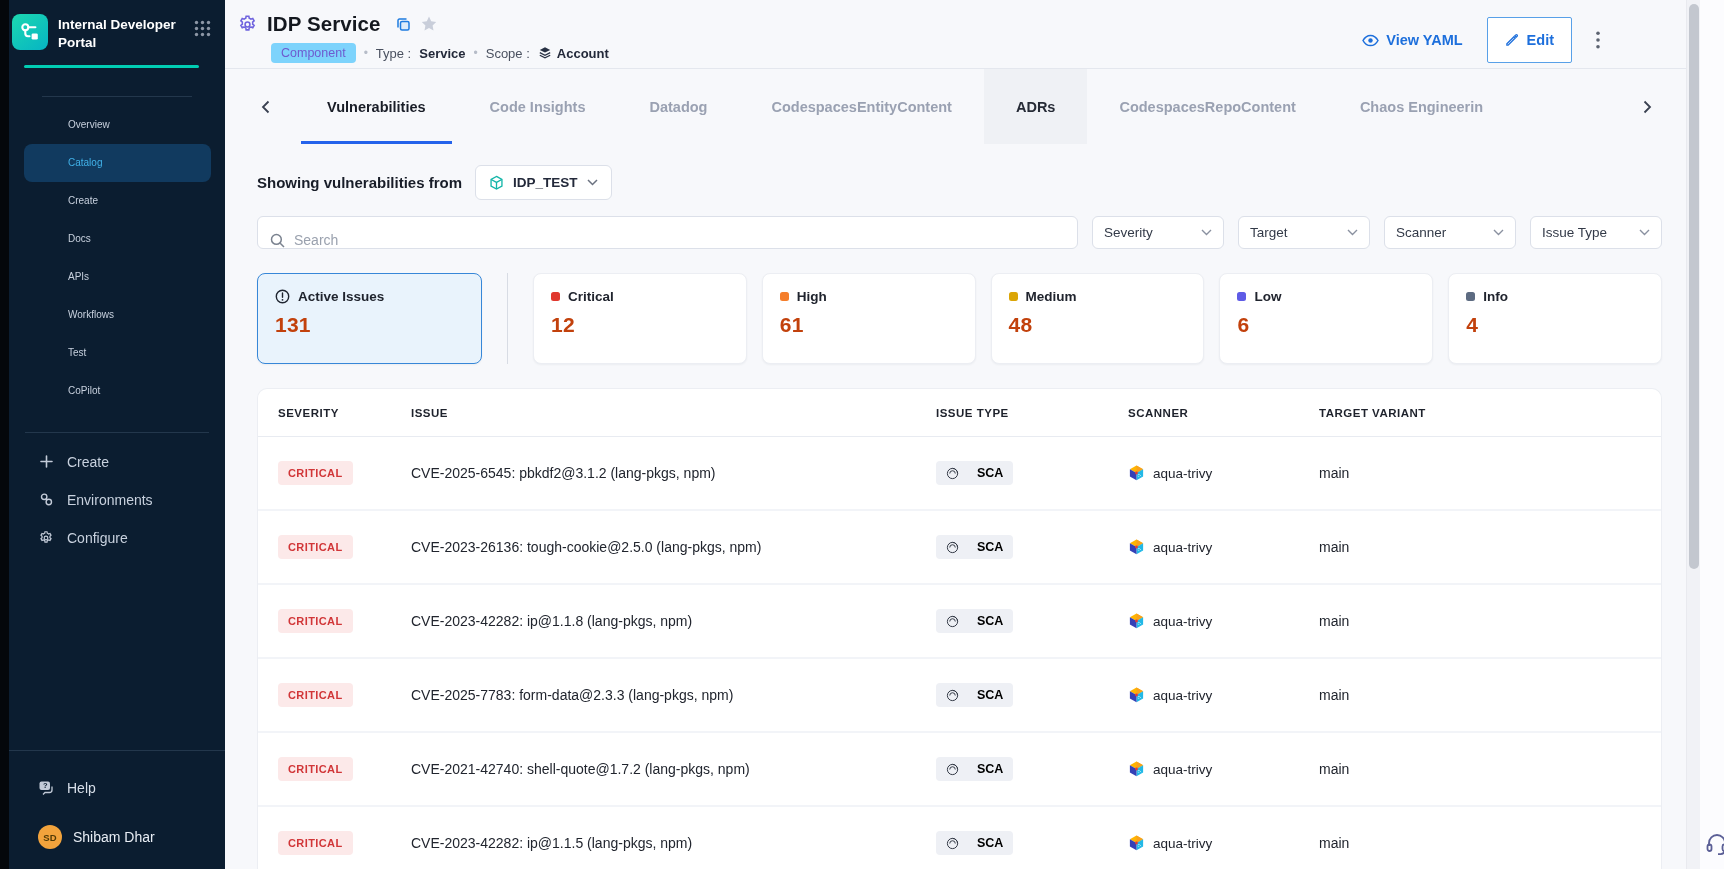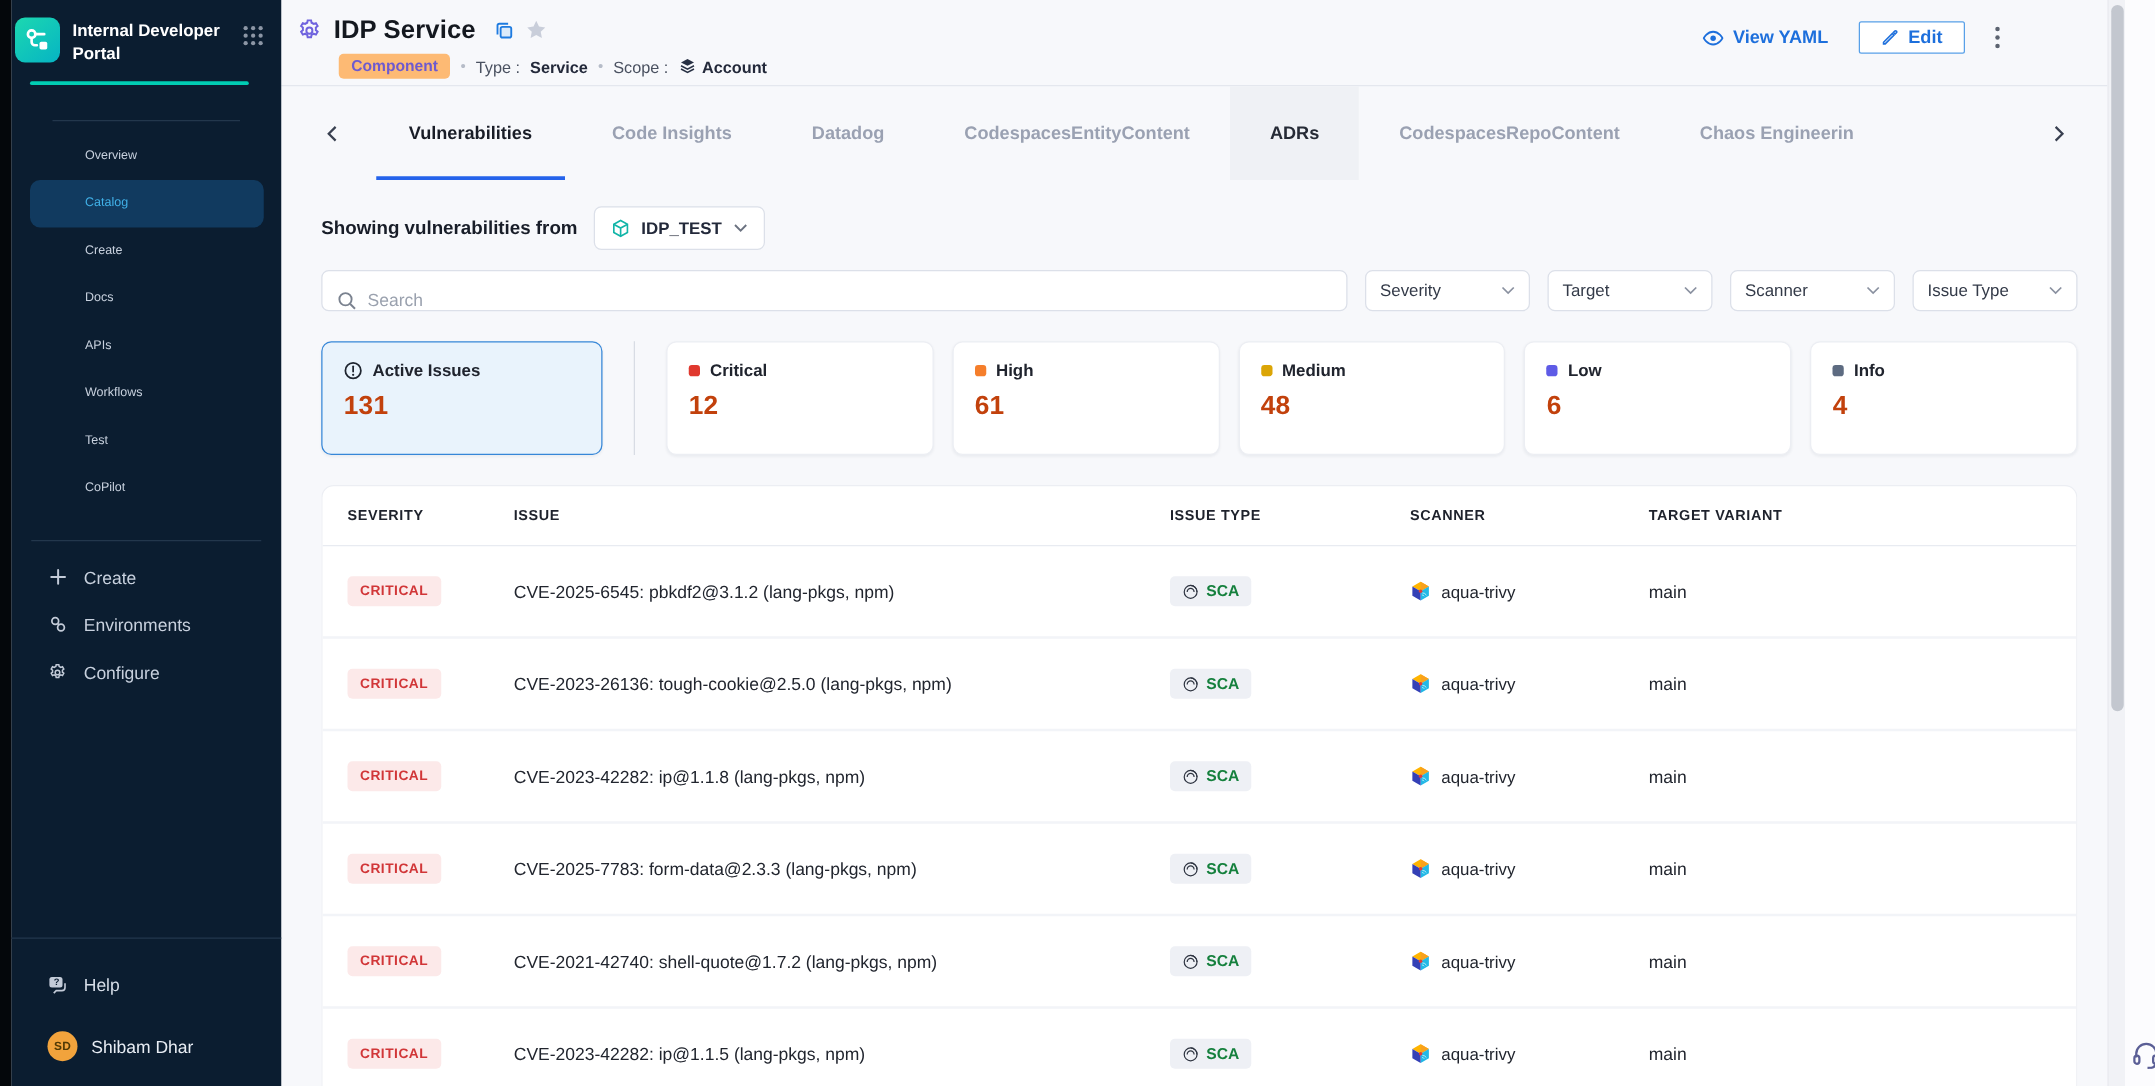--- a/index.html
+++ b/index.html
@@ -31,28 +31,28 @@
   .user-name{color:#E8EDF4;font-size:14px;}
 
   
   .main{position:absolute;left:225px;top:0;width:1461px;height:100%;}
 
   .entity-header{position:relative;height:69px;border-bottom:1px solid #E4E7EE;}
   .header-titlerow{display:flex;align-items:center;gap:9px;padding:12px 0 0 12px;}
   .page-title{font-size:20.5px;font-weight:700;color:#14181F;letter-spacing:.1px;}
   .icon-btn{cursor:pointer;display:flex;align-items:center;}
   .meta-row{display:flex;align-items:center;gap:8px;padding:7px 0 0 46px;font-size:13px;color:#3F4654;}
-  .entity-badge{background:#fdba74;color:#6E5ACF;font-size:12.5px;font-weight:700;padding:3px 10px;border-radius:4px;}
+  .entity-badge{background:#7dd3fc;color:#6E5ACF;font-size:12.5px;font-weight:400;padding:3px 10px;border-radius:4px;}
   .meta-dot{color:#B6BCC8;font-size:12px;}
   .meta-label{color:#4A5160;}
   .meta-value{color:#23293A;font-weight:700;}
   .scope-wrap{display:flex;align-items:center;gap:5px;}
   .header-right{position:absolute;right:86px;top:17px;display:flex;align-items:center;gap:24px;}
   .view-yaml{display:flex;align-items:center;gap:7px;color:#1D6FDC;font-size:14.5px;font-weight:700;cursor:pointer;}
-  .edit-btn{display:flex;align-items:center;gap:8px;border:1px solid #58A0E8;border-radius:2px;background:#FFFFFF;color:#1D6FDC;font-size:14.5px;font-weight:700;padding:4px 17px;cursor:pointer;}
+  .edit-btn{display:flex;align-items:center;gap:8px;border:1px solid #58A0E8;border-radius:2px;background:#FFFFFF;color:#1D6FDC;font-size:14.5px;font-weight:700;padding:14px 17px;cursor:pointer;}
   .kebab{cursor:pointer;}
 
   
   .tabs-bar{position:relative;height:75px;display:flex;align-items:stretch;}
   .tab-scroll-left{position:absolute;left:36px;top:0;height:100%;display:flex;align-items:center;cursor:pointer;}
   .tab-scroll-right{position:absolute;right:34px;top:0;height:100%;display:flex;align-items:center;cursor:pointer;}
   .tabs{display:flex;margin-left:70px;}
   .tab{position:relative;display:flex;align-items:center;padding:0 32px;font-size:14.5px;font-weight:700;color:#9AA1B2;cursor:pointer;white-space:nowrap;}
   .tab.active{color:#191D27;}
   .tab.active::after{content:"";position:absolute;left:6px;right:6px;bottom:0;height:3px;background:#2563EB;}
@@ -83,21 +83,21 @@
   .sev-dot{width:9px;height:9px;border-radius:2.5px;flex:none;}
 
   
   .vuln-table{margin-top:24px;background:#FFFFFF;border:1px solid #ECEEF3;border-bottom:none;border-radius:10px 10px 0 0;overflow:hidden;}
   .trow,.thead{display:grid;grid-template-columns:133px 525px 192px 191px auto;align-items:center;}
   .thead{height:48px;border-bottom:1px solid #E8EBF1;}
   .th{font-size:11.5px;font-weight:800;color:#1E222C;letter-spacing:.5px;padding-left:20px;}
   .trow{height:74px;border-bottom:2px solid #F2F4F8;cursor:pointer;}
   .cell{padding-left:20px;font-size:14px;color:#21252E;}
   .sev-badge{display:inline-block;background:#FCE9E9;color:#D13638;font-size:11px;font-weight:800;letter-spacing:.4px;padding:6px 10px;border-radius:4px;}
-  .type-chip{display:inline-flex;align-items:center;gap:6px;background:#EEF0F5;border-radius:4px;padding:5px 10px;font-size:12.5px;font-weight:600;color:#15803d;}
+  .type-chip{display:inline-flex;align-items:center;gap:18px;background:#EEF0F5;border-radius:4px;padding:5px 10px;font-size:12.5px;font-weight:600;color:#000000;}
   .scanner-cell{display:flex;align-items:center;gap:8px;font-size:13.5px;}
 
   
   .right-gutter{position:absolute;right:0;top:0;width:24px;height:100%;background:#FCFCFE;z-index:7;}
   .v-scrollbar{position:absolute;right:24px;top:0;width:14px;height:100%;background:#F1F2F6;border-left:1px solid #E9EAEF;z-index:7;}
   .v-thumb{position:absolute;left:2px;top:4px;width:10px;height:565px;background:#C3C7CF;border-radius:5px;}
   .support-fab{position:absolute;right:-6px;bottom:12px;z-index:8;color:#5B5F96;}
 </style>
 </head>
 <body>

